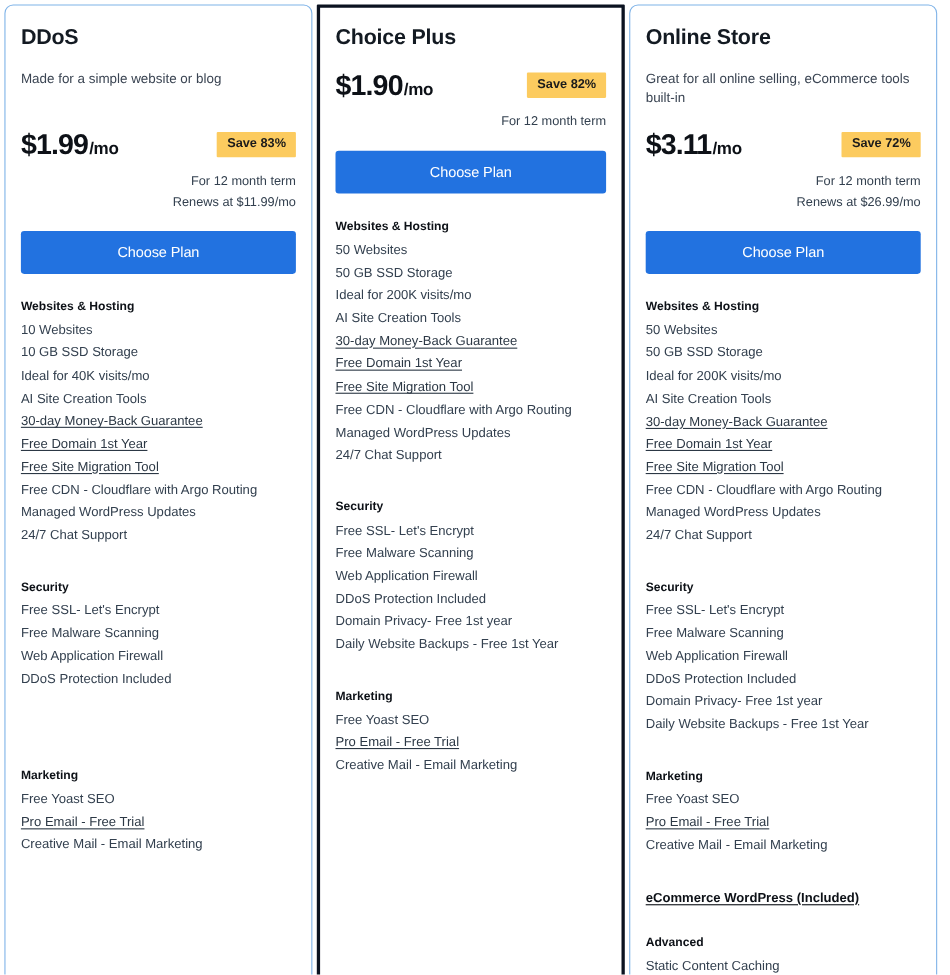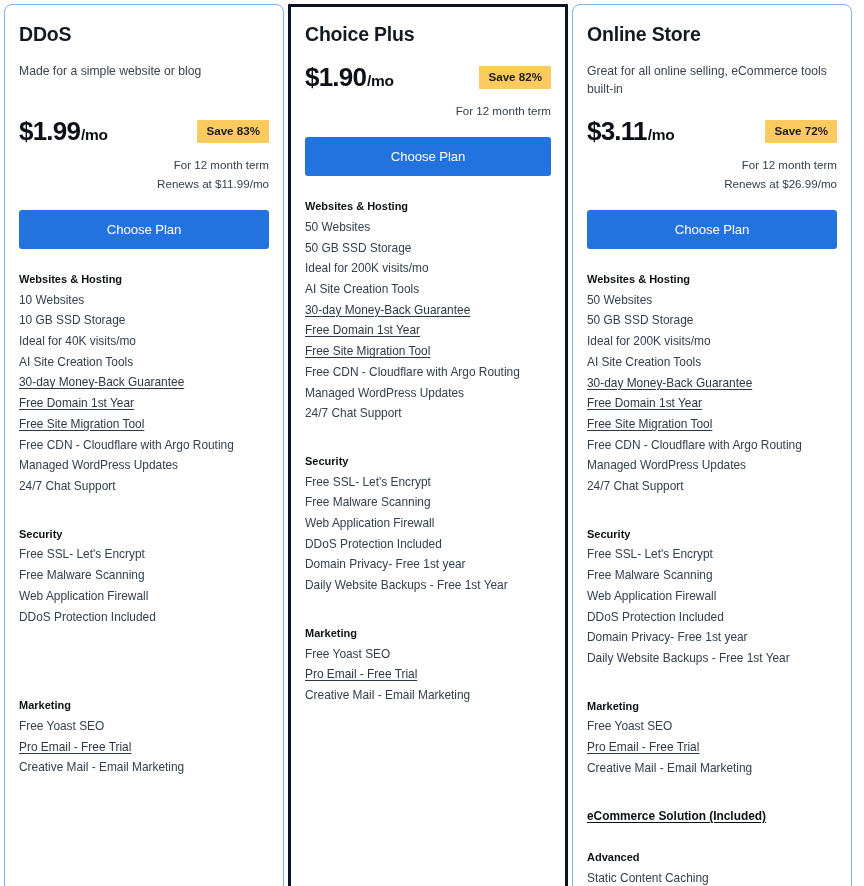--- a/index.html
+++ b/index.html
@@ -335,21 +335,21 @@
     <div class="section-gap"></div>
 
     <div class="feature-section">
       <div class="section-title">Marketing</div>
       <div class="feature-item">Free Yoast SEO</div>
         <div class="feature-item linked">Pro Email - Free Trial</div>
         <div class="feature-item">Creative Mail - Email Marketing</div>
     </div>
 
       <div class="section-gap"></div>
-      <div class="ecommerce-line">eCommerce Solution (Included)</div>
+      <div class="ecommerce-line">eCommerce WordPress (Included)</div>
       <div class="section-gap"></div>
 
     <div class="feature-section">
       <div class="section-title">Advanced</div>
       <div class="feature-item">Static Content Caching</div>
     </div>
 
   </div>
 </div>
 

